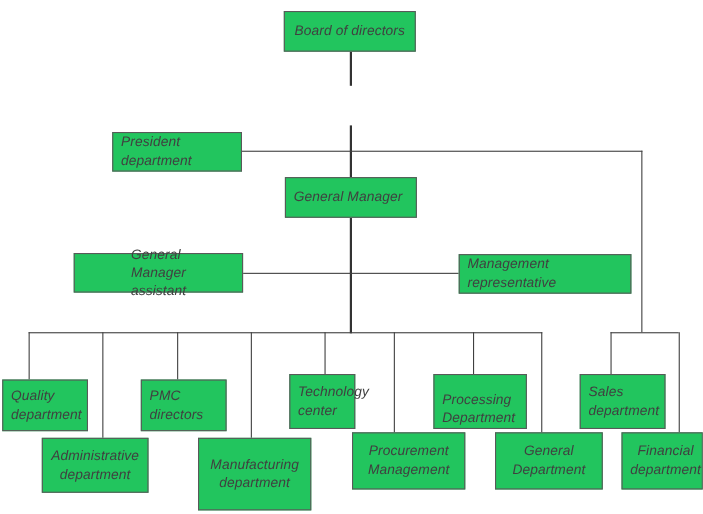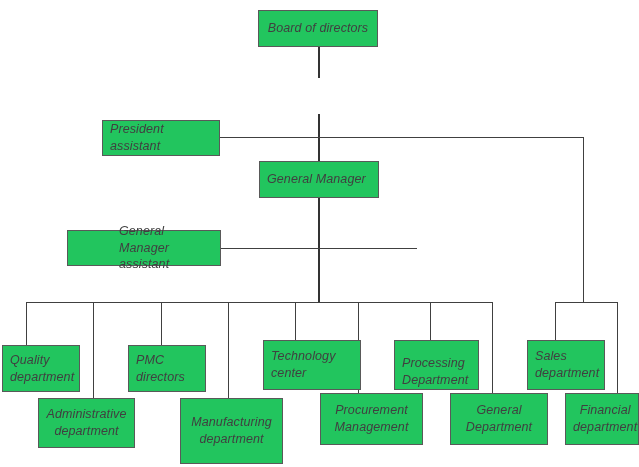--- a/index.html
+++ b/index.html
@@ -91,43 +91,46 @@
 
   <div class="connector v" style="left:555px; top:302px; height:38px;"></div>
   <div class="connector v" style="left:617px; top:302px; height:91px;"></div>
 
   <div class="node-box center-text" style="left:258px; top:10px; width:120px; height:37px;">
     <span class="node-label">Board of directors</span>
   </div>
 
 
   <div class="node-box" style="left:102px; top:120px; width:118px; height:36px;">
-    <span class="node-label">President assistant</span>
+    <span class="node-label">President department</span>
   </div>
 
   <div class="node-box" style="left:259px; top:161px; width:120px; height:37px;">
     <span class="node-label">General Manager</span>
   </div>
 
   <div class="node-box" style="left:67px; top:230px; width:154px; height:36px;padding-left:44px;">
     <span class="node-label">General Manager assistant</span>
   </div>
 
+  <div class="node-box" style="left:417px; top:231px; width:157px; height:36px;">
+    <span class="node-label">Management representative</span>
+  </div>
 
   <div class="node-box" style="left:2px; top:345px; width:78px; height:47px;">
     <span class="node-label">Quality
 department</span>
   </div>
 
   <div class="node-box" style="left:128px; top:345px; width:78px; height:47px;">
     <span class="node-label">PMC
 directors</span>
   </div>
 
-  <div class="node-box" style="left:263px; top:340px; width:98px; height:50px;">
+  <div class="node-box" style="left:263px; top:340px; width:60px; height:50px;">
     <span class="node-label">Technology
 center</span>
   </div>
 
   <div class="node-box" style="left:394px; top:340px; width:85px; height:50px;align-items:flex-end;">
     <span class="node-label">Processing
 Department</span>
   </div>
 
   <div class="node-box" style="left:527px; top:340px; width:78px; height:50px;">

